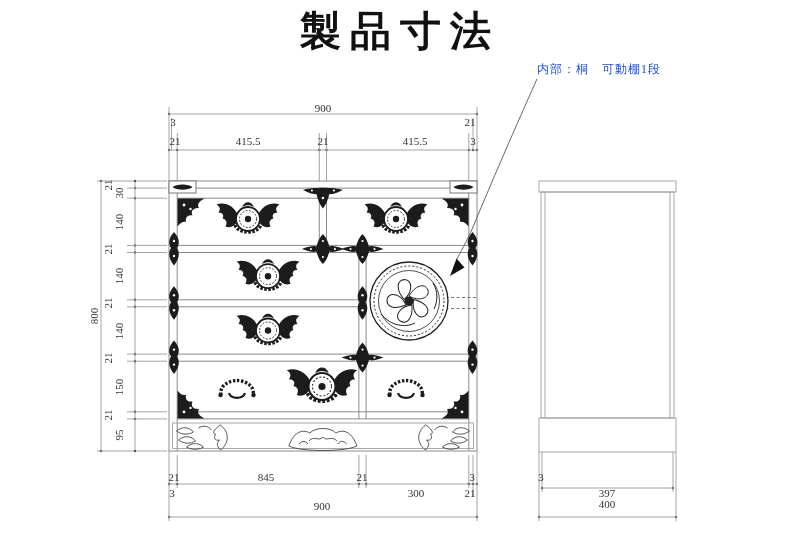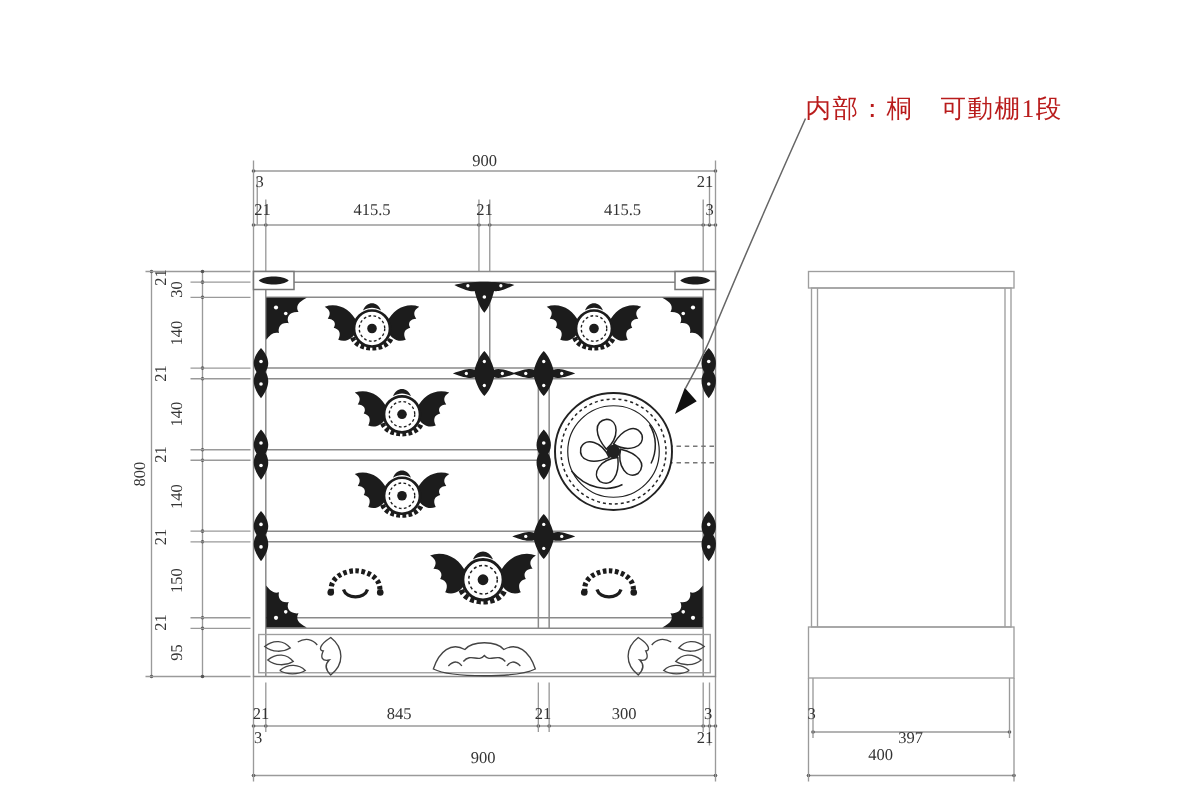--- a/index.html
+++ b/index.html
@@ -1,20 +1,20 @@
 <!DOCTYPE html>
 <html><head>
 <meta charset="utf-8">
 <style>
   html,body{margin:0;padding:0;background:#fff;}
   .canvas{position:relative;width:800px;height:533px;background:#fff;overflow:hidden;
           font-family:"Liberation Serif","DejaVu Serif",serif;}
   .title{position:absolute;left:50%;top:4px;transform:translateX(-50%);
          font-size:41px;font-weight:700;letter-spacing:9px;color:#111;white-space:nowrap;}
-  .note{position:absolute;left:537px;top:61px;font-size:17px;color:#b91c1c;
+  .note{position:absolute;left:537px;top:61px;font-size:12px;color:#1d4ed8;
         letter-spacing:1px;white-space:nowrap;}
   .dim{position:absolute;font-size:11px;color:#333;white-space:nowrap;
        transform:translate(-50%,-50%);line-height:1;}
   .dim.rot{transform:translate(-50%,-50%) rotate(-90deg);}
   svg{position:absolute;left:0;top:0;}
   .ln{stroke:#8a8a8a;stroke-width:1;fill:none;}
   .lnl{stroke:#9e9e9e;stroke-width:.9;fill:none;}
   .dimln{stroke:#9a9a9a;stroke-width:.9;fill:none;}
   .dot{fill:#555;}
   .orn{fill:#1c1c1c;}
@@ -255,20 +255,21 @@
       <line class="lnl" x1="670" y1="192" x2="670" y2="418"></line>
       <rect class="lnl" x="539" y="418" width="137" height="34"></rect>
     </g>
 
     <g>
       <path d="M537,79 C524,108 494,176 473,227 C466,243 460,253 457,259" stroke="#666" stroke-width="1" fill="none"></path>
       <polygon points="450,276 456.5,258.5 464.5,267.5" fill="#111"></polygon>
     </g>
   </svg>
 
+  <div class="title">製品寸法</div>
   <div class="note">内部：桐　可動棚1段</div>
 
   <span class="dim" style="left:323px;top:108px">900</span>
   <span class="dim" style="left:173px;top:122px">3</span>
   <span class="dim" style="left:470px;top:122px">21</span>
   <span class="dim" style="left:175px;top:141px">21</span>
   <span class="dim" style="left:248px;top:141px">415.5</span>
   <span class="dim" style="left:323px;top:141px">21</span>
   <span class="dim" style="left:415px;top:141px">415.5</span>
   <span class="dim" style="left:473px;top:141px">3</span>
@@ -282,23 +283,23 @@
   <span class="dim rot" style="left:108px;top:303.3px">21</span>
   <span class="dim rot" style="left:119px;top:330.5px">140</span>
   <span class="dim rot" style="left:108px;top:357.7px">21</span>
   <span class="dim rot" style="left:119px;top:386.5px">150</span>
   <span class="dim rot" style="left:108px;top:415.4px">21</span>
   <span class="dim rot" style="left:119px;top:435px">95</span>
 
   <span class="dim" style="left:174px;top:477px">21</span>
   <span class="dim" style="left:266px;top:477px">845</span>
   <span class="dim" style="left:362px;top:477px">21</span>
-  <span class="dim" style="left:416px;top:477px">300</span>
+  <span class="dim" style="left:416px;top:493px">300</span>
   <span class="dim" style="left:472px;top:477px">3</span>
   <span class="dim" style="left:172px;top:493px">3</span>
   <span class="dim" style="left:470px;top:493px">21</span>
   <span class="dim" style="left:322px;top:506px">900</span>
 
   <span class="dim" style="left:541px;top:477px">3</span>
   <span class="dim" style="left:607px;top:493px">397</span>
-  <span class="dim" style="left:587px;top:504px">400</span>
+  <span class="dim" style="left:607px;top:504px">400</span>
 
 </div>
 
 </body></html>

